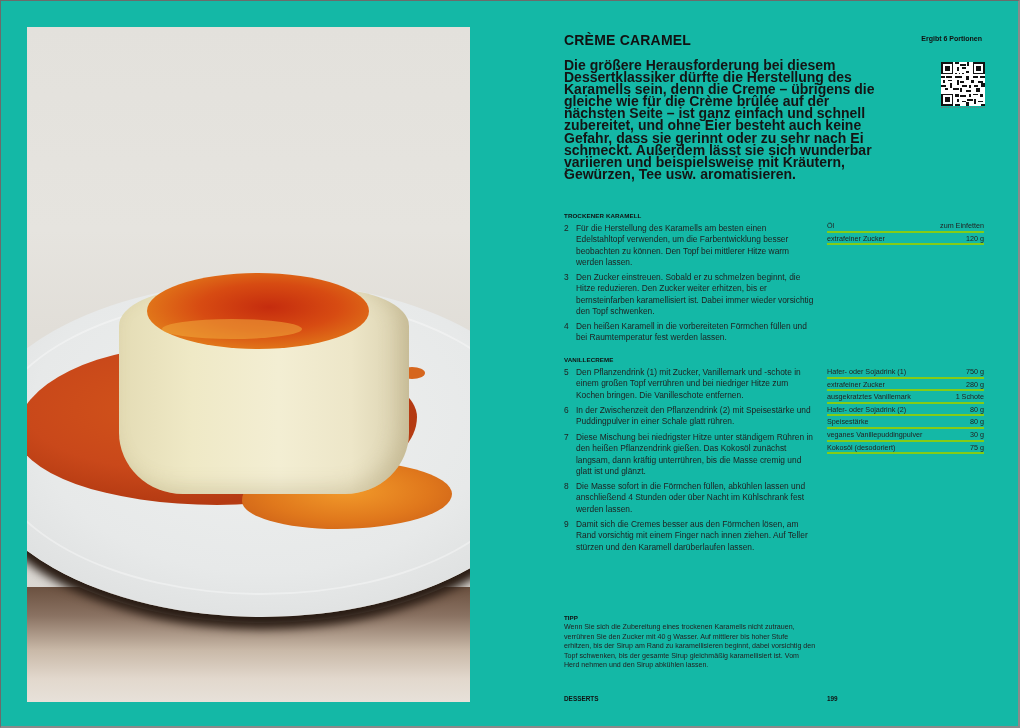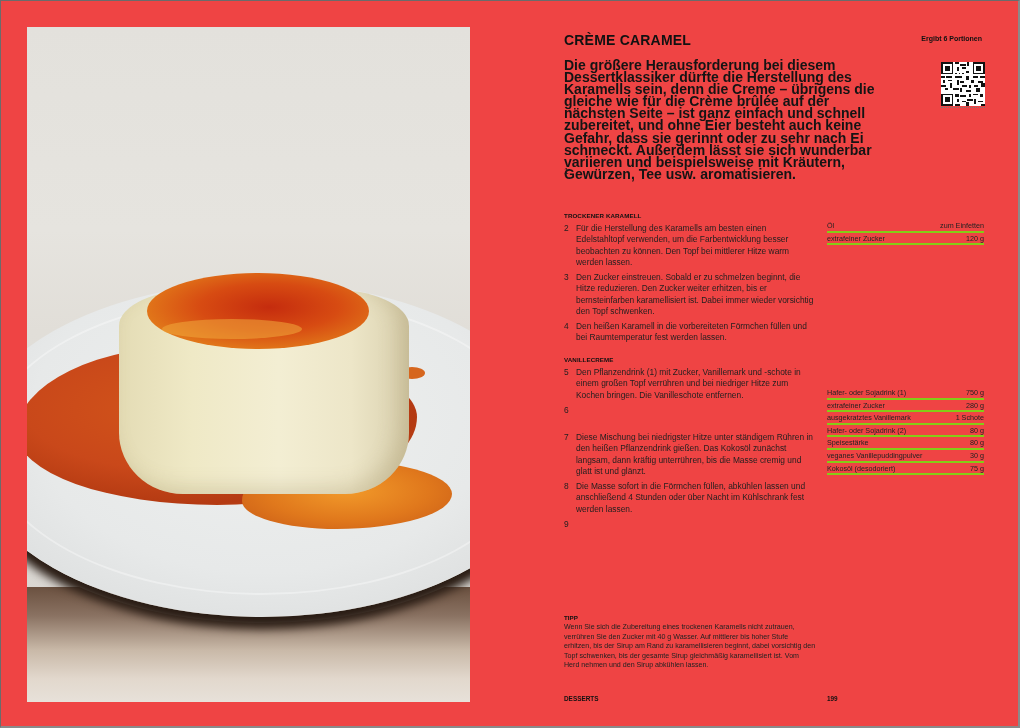--- a/index.html
+++ b/index.html
@@ -1,21 +1,21 @@
 <!DOCTYPE html>
 <html><head>
 <meta charset="utf-8">
 <style>
   * { box-sizing: border-box; margin: 0; padding: 0; }
   html, body { width: 1020px; height: 728px; overflow: hidden; background: #ffffff; }
   body { font-family: "Liberation Sans", sans-serif; color: #1a1a1a; position: relative; }
 
   .spread {
     position: absolute; left: 0; top: 0; width: 1020px; height: 728px;
-    background: #ef4444;
+    background: #14b8a6;
     border-top: 1px solid #6b6b6b;
     border-right: 2px solid #8a8a8a;
     border-bottom: 2px solid #8a8a8a;
     border-left: 1px solid #6b6b6b;
   }
 
   
   .photo {
     position: absolute; left: 26px; top: 26px; width: 443px; height: 675px;
     overflow: hidden;
@@ -230,45 +230,47 @@
   </div>
 
   <div class="section-label" style="top:355px;">VANILLECREME</div>
 
   <div class="step" style="left:563px; top:366px;">
     <span class="num">5</span>
     <span>Den Pflanzendrink (1) mit Zucker, Vanillemark und -schote in einem großen Topf verrühren und bei niedriger Hitze zum Kochen bringen. Die Vanilleschote entfernen.</span>
   </div>
   <div class="step" style="left:563px; top:404px;">
     <span class="num">6</span>
+    <span>In der Zwischenzeit den Pflanzendrink (2) mit Speisestärke und Puddingpulver in einer Schale glatt rühren.</span>
   </div>
   <div class="step" style="left:563px; top:431px;">
     <span class="num">7</span>
     <span>Diese Mischung bei niedrigster Hitze unter ständigem Rühren in den heißen Pflanzendrink gießen. Das Kokosöl zunächst langsam, dann kräftig unterrühren, bis die Masse cremig und glatt ist und glänzt.</span>
   </div>
   <div class="step" style="left:563px; top:480px;">
     <span class="num">8</span>
     <span>Die Masse sofort in die Förmchen füllen, abkühlen lassen und anschließend 4 Stunden oder über Nacht im Kühlschrank fest werden lassen.</span>
   </div>
   <div class="step" style="left:563px; top:518px;">
     <span class="num">9</span>
+    <span>Damit sich die Cremes besser aus den Förmchen lösen, am Rand vorsichtig mit einem Finger nach innen ziehen. Auf Teller stürzen und den Karamell darüberlaufen lassen.</span>
   </div>
 
   <div class="ingredients" style="top:219px;">
     <div class="ing-row">
       <span>Öl</span>
       <span>zum Einfetten</span>
     </div>
     <div class="ing-row">
       <span>extrafeiner Zucker</span>
       <span>120 g</span>
     </div>
   </div>
 
-  <div class="ingredients" style="top:365px;margin-top:21px;">
+  <div class="ingredients" style="top:365px;">
     <div class="ing-row">
       <span>Hafer- oder Sojadrink (1)</span>
       <span>750 g</span>
     </div>
     <div class="ing-row">
       <span>extrafeiner Zucker</span>
       <span>280 g</span>
     </div>
     <div class="ing-row">
       <span>ausgekratztes Vanillemark</span>

